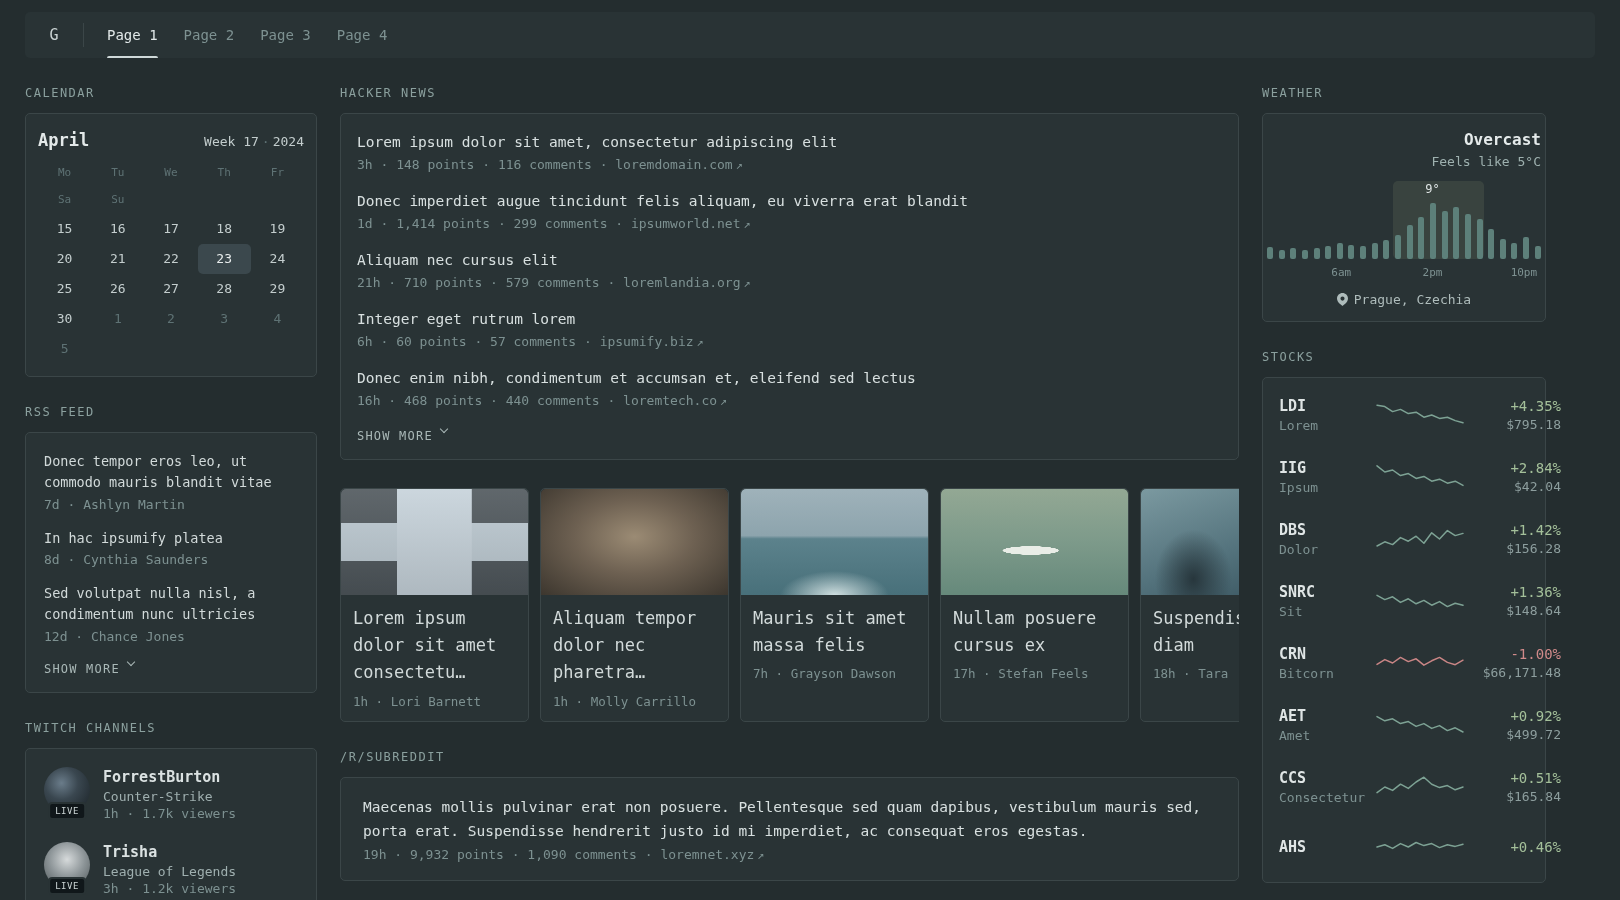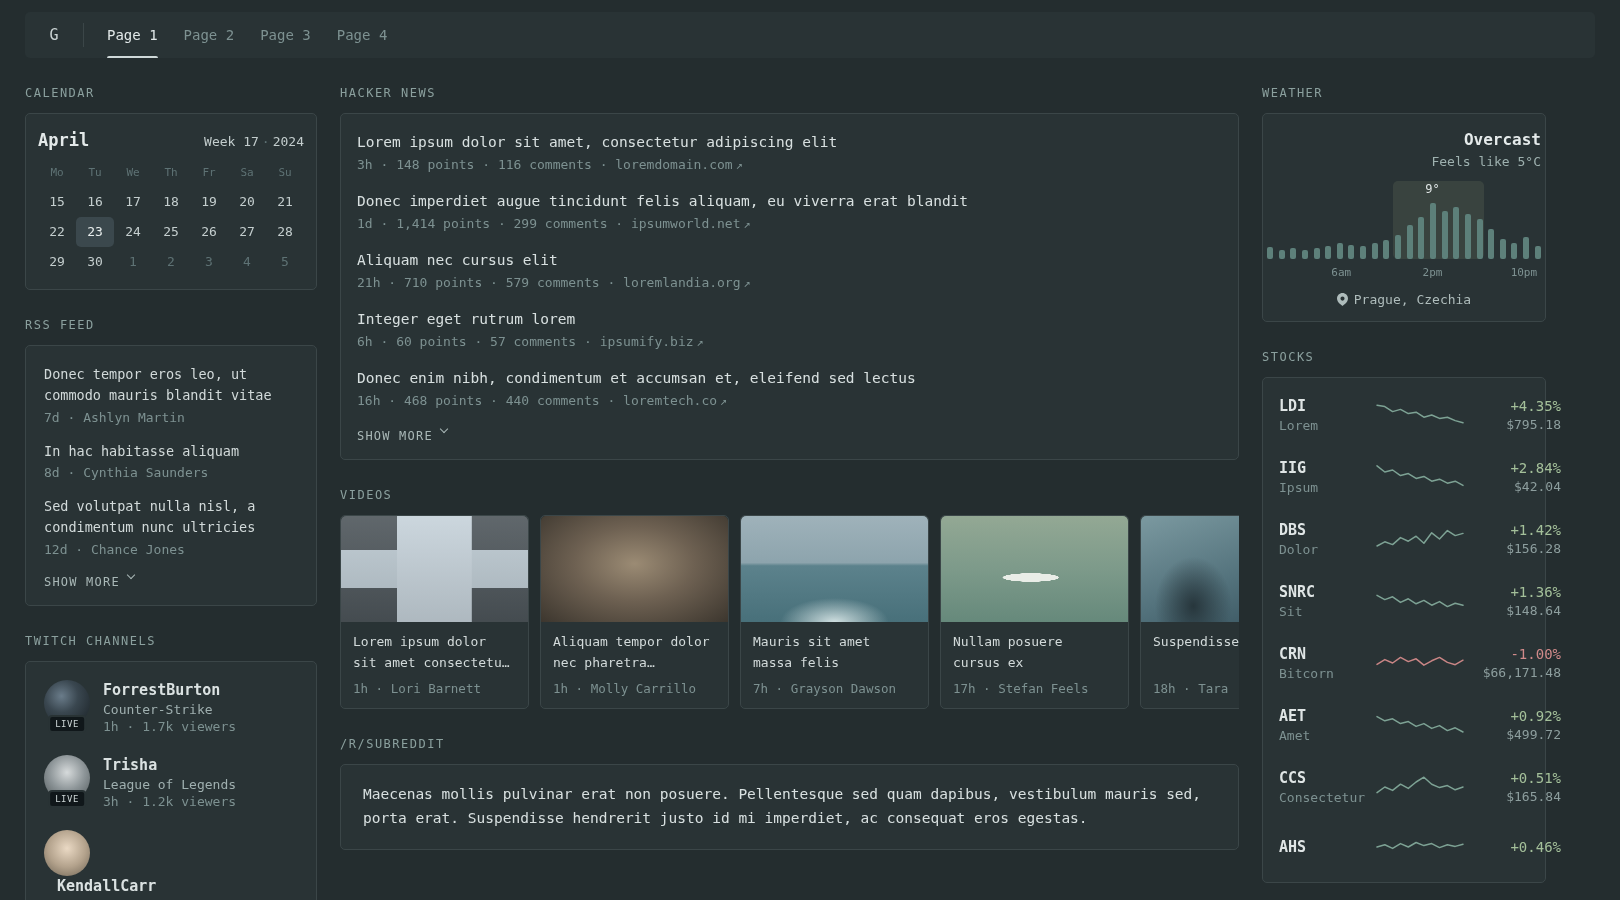--- a/index.html
+++ b/index.html
@@ -31,21 +31,21 @@
   .widget { margin-bottom:28px; }
   .wtitle { font-size:12px; font-weight:400; letter-spacing:1.5px; color:var(--heading); margin-bottom:13px; }
   .card { background:var(--card); border:1px solid var(--border); border-radius:5px; }
 
   
   .cal-card { padding:16px 12px 12px; }
   .cal-head { display:flex; justify-content:space-between; align-items:baseline; margin-bottom:10px; }
   .cal-month { font-size:17px; font-weight:700; color:#e3e9e9; }
   .cal-week { font-size:13px; color:#c3cdcd; }
   .cal-week .dot { color:var(--faint); margin:0 3px; }
-  .cal-dayheads, .cal-grid { display:grid; grid-template-columns:repeat(7,1fr); }
+  .cal-dayheads, .cal-grid { display:grid; grid-template-columns:repeat(5,1fr); }
   .cal-dayheads span { text-align:center; font-size:11px; color:var(--faint); padding:6px 0 8px; }
   .cal-day { text-align:center; font-size:13px; color:#c4cece; height:30px; line-height:30px; border-radius:5px; cursor:pointer; }
   .cal-day.dim { color:var(--faint); }
   .cal-day.selected { background:var(--sel); color:#e8eded; }
 
   
   .rss-card { padding:18px 18px 16px; }
   .rss-item { margin-bottom:16px; cursor:pointer; }
   .rss-title { font-size:13.5px; line-height:1.58; color:#d2dada; }
   .meta { font-size:13px; color:var(--muted); margin-top:3px; }
@@ -90,21 +90,21 @@
   .thumb-sea { background:
       radial-gradient(ellipse 90px 40px at 50% 100%, #cfdfe0 0%, rgba(207,223,224,0) 60%),
       linear-gradient(180deg, #9fb2ba 0%, #8da4ad 44%, #5c828c 47%, #48707a 100%); }
   .thumb-canoe { background:
       radial-gradient(ellipse 46px 7px at 48% 58%, #e9ede7 0%, #e9ede7 60%, rgba(0,0,0,0) 62%),
       linear-gradient(180deg, #93a894 0%, #7d9a8a 50%, #66897b 100%); }
   .thumb-fog { background:
       radial-gradient(ellipse 70px 90px at 28% 85%, #27363c 0%, rgba(39,54,60,0) 55%),
       linear-gradient(160deg, #7b99a0 0%, #53727c 55%, #35505b 100%); }
   .vc-body { padding:10px 12px 12px; }
-  .vc-title { font-size:13px; line-height:1.6; color:#d2dada; min-height:42px; }
+  .vc-title { font-size:17px; line-height:1.6; color:#d2dada; min-height:42px; }
   .vc-meta { font-size:12.5px; color:var(--muted); margin-top:7px; }
 
   
   .wx-card { padding:16px 4px 14px; text-align:right; }
   .wx-cond { font-size:16px; font-weight:700; color:#e5ebeb; }
   .wx-feels { font-size:13px; color:#9eb1af; margin-top:5px; }
   .wx-chart { position:relative; margin-top:12px; padding-top:20px; }
   .wx-band { position:absolute; top:0; height:78px; background:var(--band); border-radius:5px; }
   .wx-peak { position:absolute; top:1px; transform:translateX(-50%); font-size:12px; color:#dfe5e5; }
   .wx-bars { display:flex; align-items:flex-end; justify-content:space-between; height:58px; position:relative; }
@@ -191,21 +191,21 @@
 
       <div class="widget">
         <h2 class="wtitle">RSS FEED</h2>
         <div class="card rss-card">
           <div id="rss-list">
               <div class="rss-item">
                 <div class="rss-title">Donec tempor eros leo, ut commodo mauris blandit vitae</div>
                 <div class="meta">7d · Ashlyn Martin</div>
               </div>
               <div class="rss-item">
-                <div class="rss-title">In hac habitasse aliquam</div>
+                <div class="rss-title">In hac ipsumify platea</div>
                 <div class="meta">8d · Cynthia Saunders</div>
               </div>
               <div class="rss-item">
                 <div class="rss-title">Sed volutpat nulla nisl, a condimentum nunc ultricies</div>
                 <div class="meta">12d · Chance Jones</div>
               </div>
             </div>
           <button class="show-more">
             <span>SHOW MORE</span>
             <span class="chev"></span>
@@ -281,21 +281,20 @@
               </div>
             </div>
           <button class="show-more">
             <span>SHOW MORE</span>
             <span class="chev"></span>
           </button>
         </div>
       </div>
 
       <div class="widget">
-        <h2 class="wtitle">VIDEOS</h2>
         <div class="video-row" id="video-row">
             <div class="video-card">
               <div class="thumb thumb-cross"></div>
               <div class="vc-body">
                 <div class="vc-title">Lorem ipsum dolor sit amet consectetu…</div>
                 <div class="vc-meta">1h · Lori Barnett</div>
               </div>
             </div>
             <div class="video-card">
               <div class="thumb thumb-camera"></div>
@@ -327,20 +326,21 @@
             </div>
           </div>
       </div>
 
       <div class="widget">
         <h2 class="wtitle">/R/SUBREDDIT</h2>
         <div class="card sub-card">
           <div id="sub-list">
               <div class="sub-item">
                 <div class="sub-body">Maecenas mollis pulvinar erat non posuere. Pellentesque sed quam dapibus, vestibulum mauris sed, porta erat. Suspendisse hendrerit justo id mi imperdiet, ac consequat eros egestas.</div>
+                <div class="hn-meta"><span>19h · 9,932 points · 1,090 comments · </span><span class="domain">loremnet.xyz</span><span class="ext">↗</span></div>
               </div>
             </div>
         </div>
       </div>
 
     </section>
 
     <section class="col">
 
       <div class="widget">

